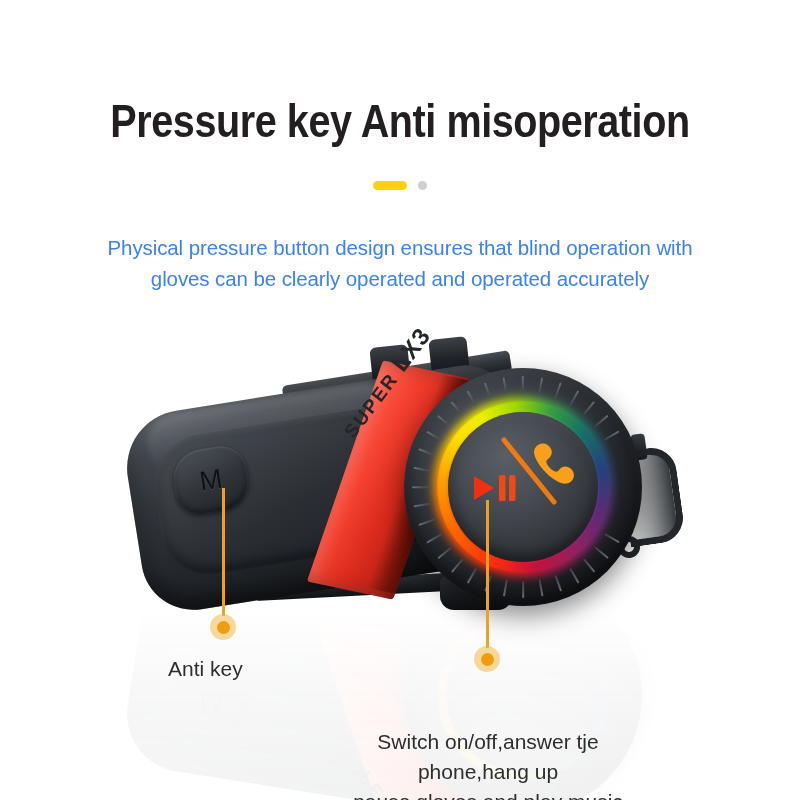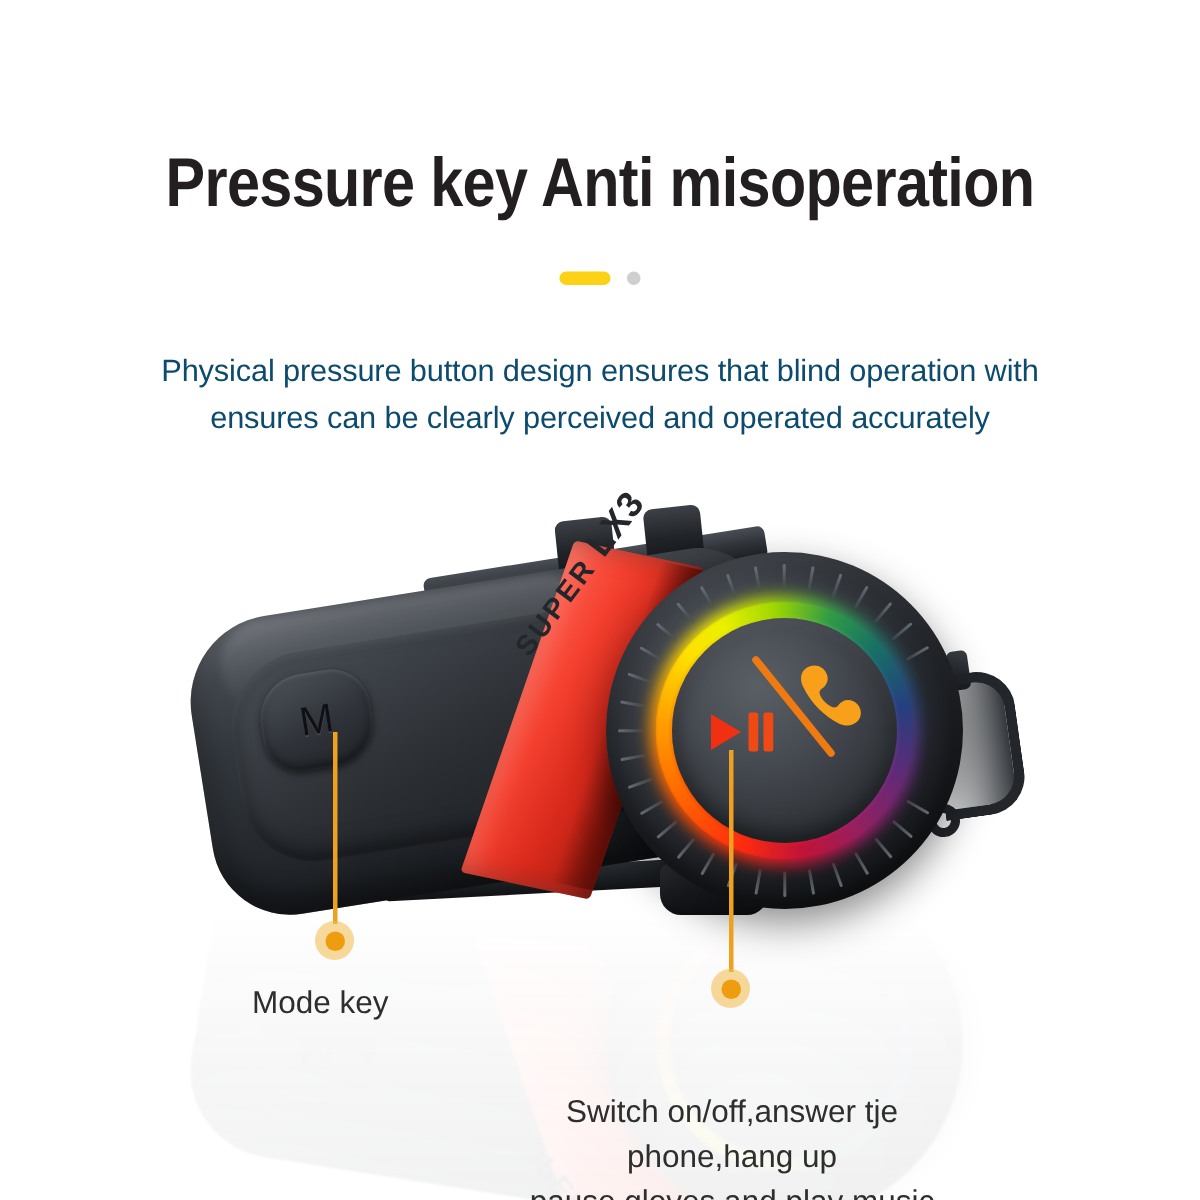--- a/index.html
+++ b/index.html
@@ -35,21 +35,21 @@
     width:34px; height:9px; border-radius:5px; background:#fcd116;
   }
   .dot-round {
     width:9px; height:9px; border-radius:50%; background:#cfcfcf;
   }
 
   .subtitle {
     position:absolute; top:232px; left:0; width:800px;
     text-align:center;
     font-size:20.5px;
-    color:#0c4a6e;
+    color:#3b82f6;
     line-height:1.52;
     font-weight:400;
     letter-spacing:-0.1px;
   }
   .subtitle span { display:block; }
 
   
   .stage { position:absolute; top:318px; left:0; width:800px; height:482px; }
 
   
@@ -270,21 +270,21 @@
 
   <div class="headline">Pressure key  Anti misoperation</div>
 
   <div class="dots">
     <span class="dot-pill"></span>
     <span class="dot-round"></span>
   </div>
 
   <div class="subtitle">
     <span>Physical pressure button design ensures that blind operation with</span>
-    <span>ensures can be clearly perceived and operated accurately</span>
+    <span>gloves can be clearly operated and operated accurately</span>
   </div>
 
   <div class="stage">
 
     <div class="reflection">
       <div class="body-shell" style="left:20px;top:60px;"></div>
       <div class="panel"></div>
       <div class="mkey">
           <span class="mkey-label">M</span>
         </div>
@@ -387,21 +387,21 @@
             </svg>
           </span>
         </div>
       </div>
 
     </div>
 
     <div class="callout-line" style="left:222px; top:170px; height:128px;"></div>
     <div class="callout-dot" style="left:210px; top:296px;"></div>
     <div class="callout-label" style="left:168px; top:336px;">
-      <span>Mode key</span>
+      <span>Anti key</span>
     </div>
 
     <div class="callout-line" style="left:486px; top:182px; height:148px;"></div>
     <div class="callout-dot" style="left:474px; top:328px;"></div>
     <div class="callout-label center" style="left:320px; top:364px; width:336px; white-space:normal;">
       <span>Switch on/off,answer tje phone,hang up</span><br>
       <span>pause gloves and play music</span>
     </div>
 
   </div>

